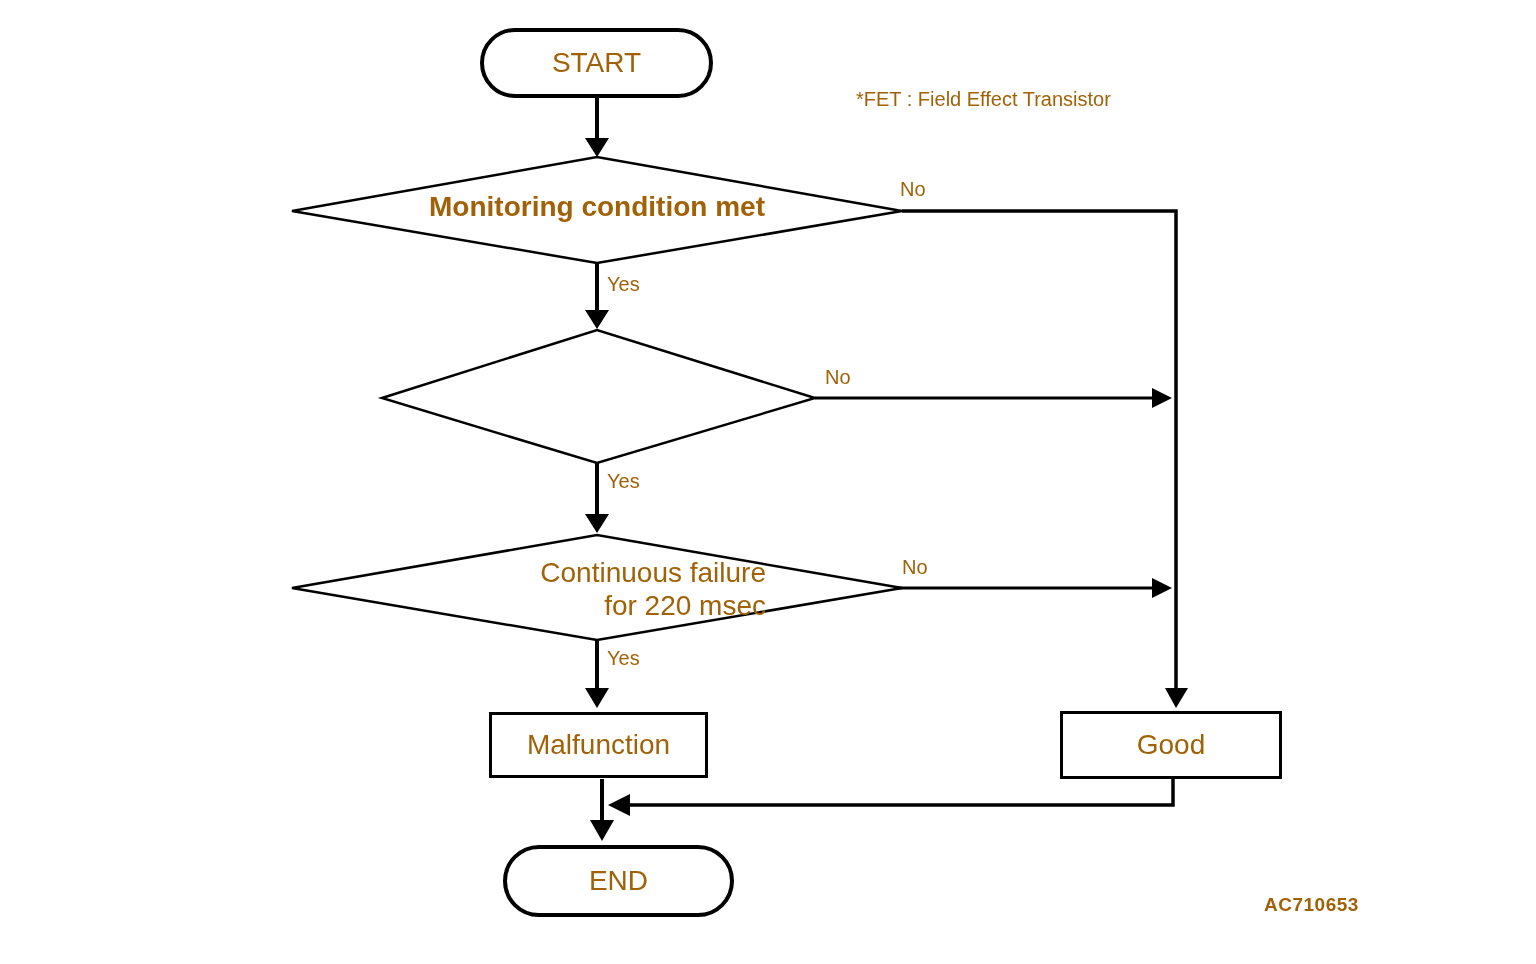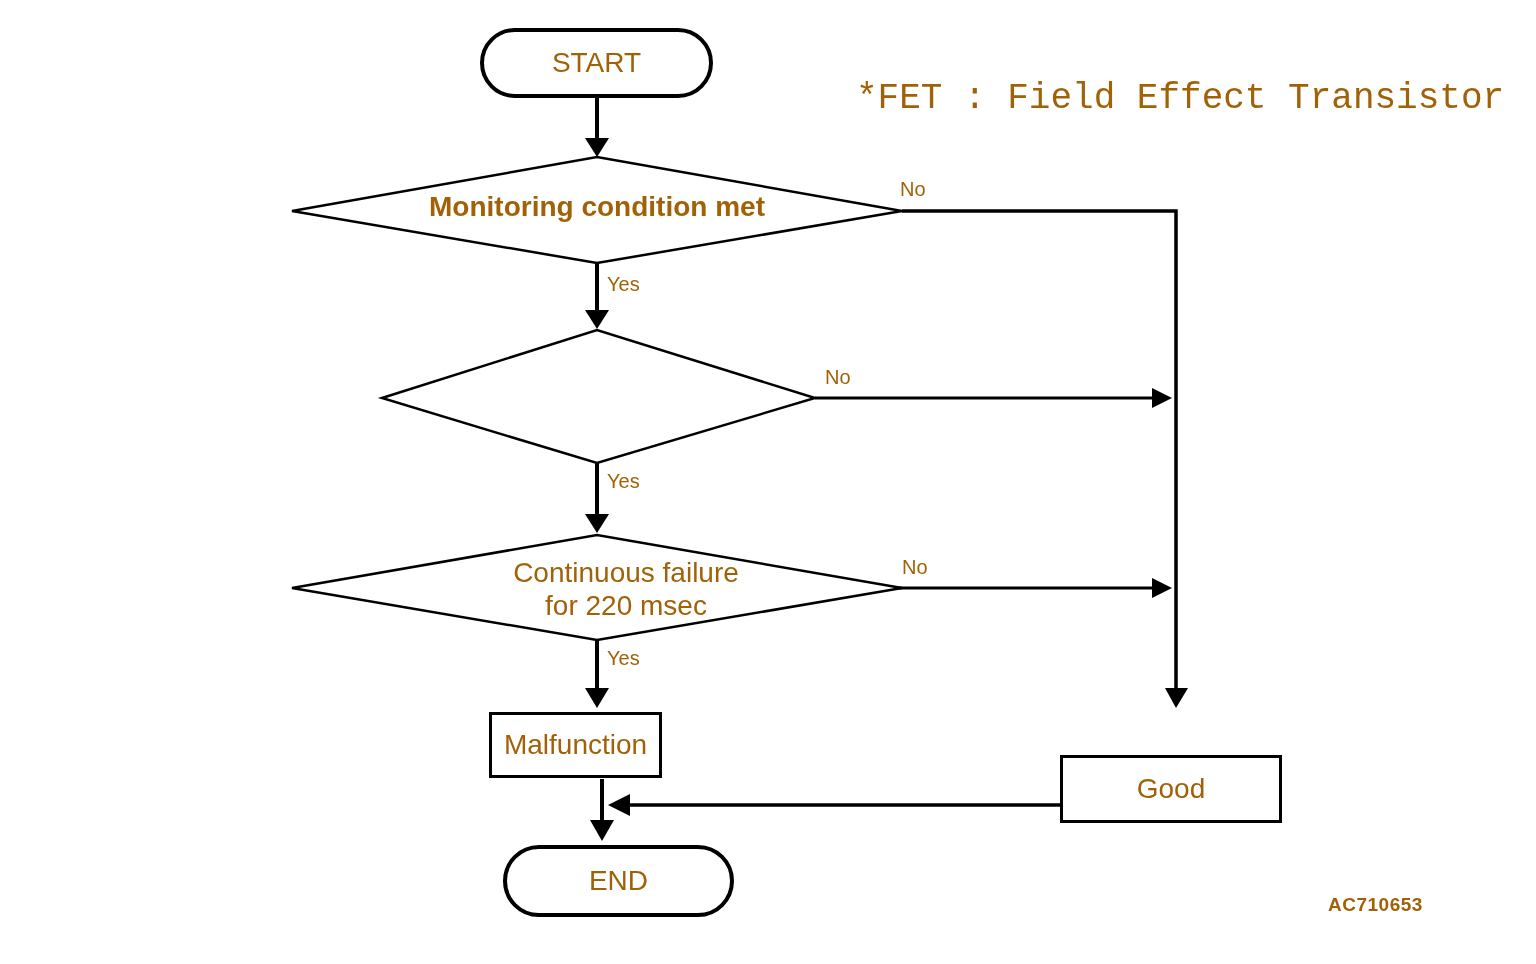--- a/index.html
+++ b/index.html
@@ -44,24 +44,23 @@
     white-space: nowrap;
   }
   .diamond-label {
     position: absolute;
     font-size: 28px;
     line-height: 30px;
     text-align: center;
   }
   .note {
     position: absolute;
-    font-size: 36px;
+    font-size: 20px;
     line-height: 34px;
     white-space: nowrap;
-    font-family: Liberation Mono, monospace;
   }
   .fig-code {
     position: absolute;
     font-size: 19px;
     font-weight: bold;
     letter-spacing: 0.5px;
     white-space: nowrap;
   }
 </style>
 </head>
@@ -100,46 +99,46 @@
     <polygon points="590,820 614,820 602,841" fill="#000000"></polygon>
 
     <polyline points="1173,779 1173,805 628,805" fill="none" stroke="#000000" stroke-width="3.5"></polyline>
     <polygon points="630,794 630,816 608,805" fill="#000000"></polygon>
   </svg>
 
   <div class="node terminator" style="left:480px; top:28px; width:233px; height:70px;">
     <span>START</span>
   </div>
 
-  <div class="node" style="left:489px; top:712px; width:173px; height:66px;">
+  <div class="node" style="left:489px; top:712px; width:219px; height:66px;">
     <span>Malfunction</span>
   </div>
 
-  <div class="node" style="left:1060px; top:711px; width:222px; height:68px;margin-top:44px;">
+  <div class="node" style="left:1060px; top:711px; width:222px; height:68px;">
     <span>Good</span>
   </div>
 
   <div class="node terminator" style="left:503px; top:845px; width:231px; height:72px;">
     <span>END</span>
   </div>
 
   <div class="diamond-label" style="left:297px; top:192px; width:600px;font-weight:bold;">Monitoring condition met</div>
 
 
-  <div class="diamond-label" style="left:486px; top:556px; width:280px; text-align:center; line-height:33px;">
+  <div class="diamond-label" style="left:486px; top:556px; width:280px; text-align:right; line-height:33px;">
     <div>Continuous failure</div>
     <div>for 220 msec</div>
   </div>
 
   <div class="lbl" style="left:607px; top:269px;">Yes</div>
   <div class="lbl" style="left:900px; top:174px;">No</div>
 
   <div class="lbl" style="left:607px; top:466px;">Yes</div>
   <div class="lbl" style="left:825px; top:362px;">No</div>
 
   <div class="lbl" style="left:607px; top:643px;">Yes</div>
   <div class="lbl" style="left:902px; top:552px;">No</div>
 
   <div class="note" style="left:856px; top:82px;">*FET : Field Effect Transistor</div>
 
-  <div class="fig-code" style="left:1328px; top:894px;">AC710653</div>
+  <div class="fig-code" style="left:1264px; top:894px;">AC710653</div>
 
 </div>
 
 </body></html>

